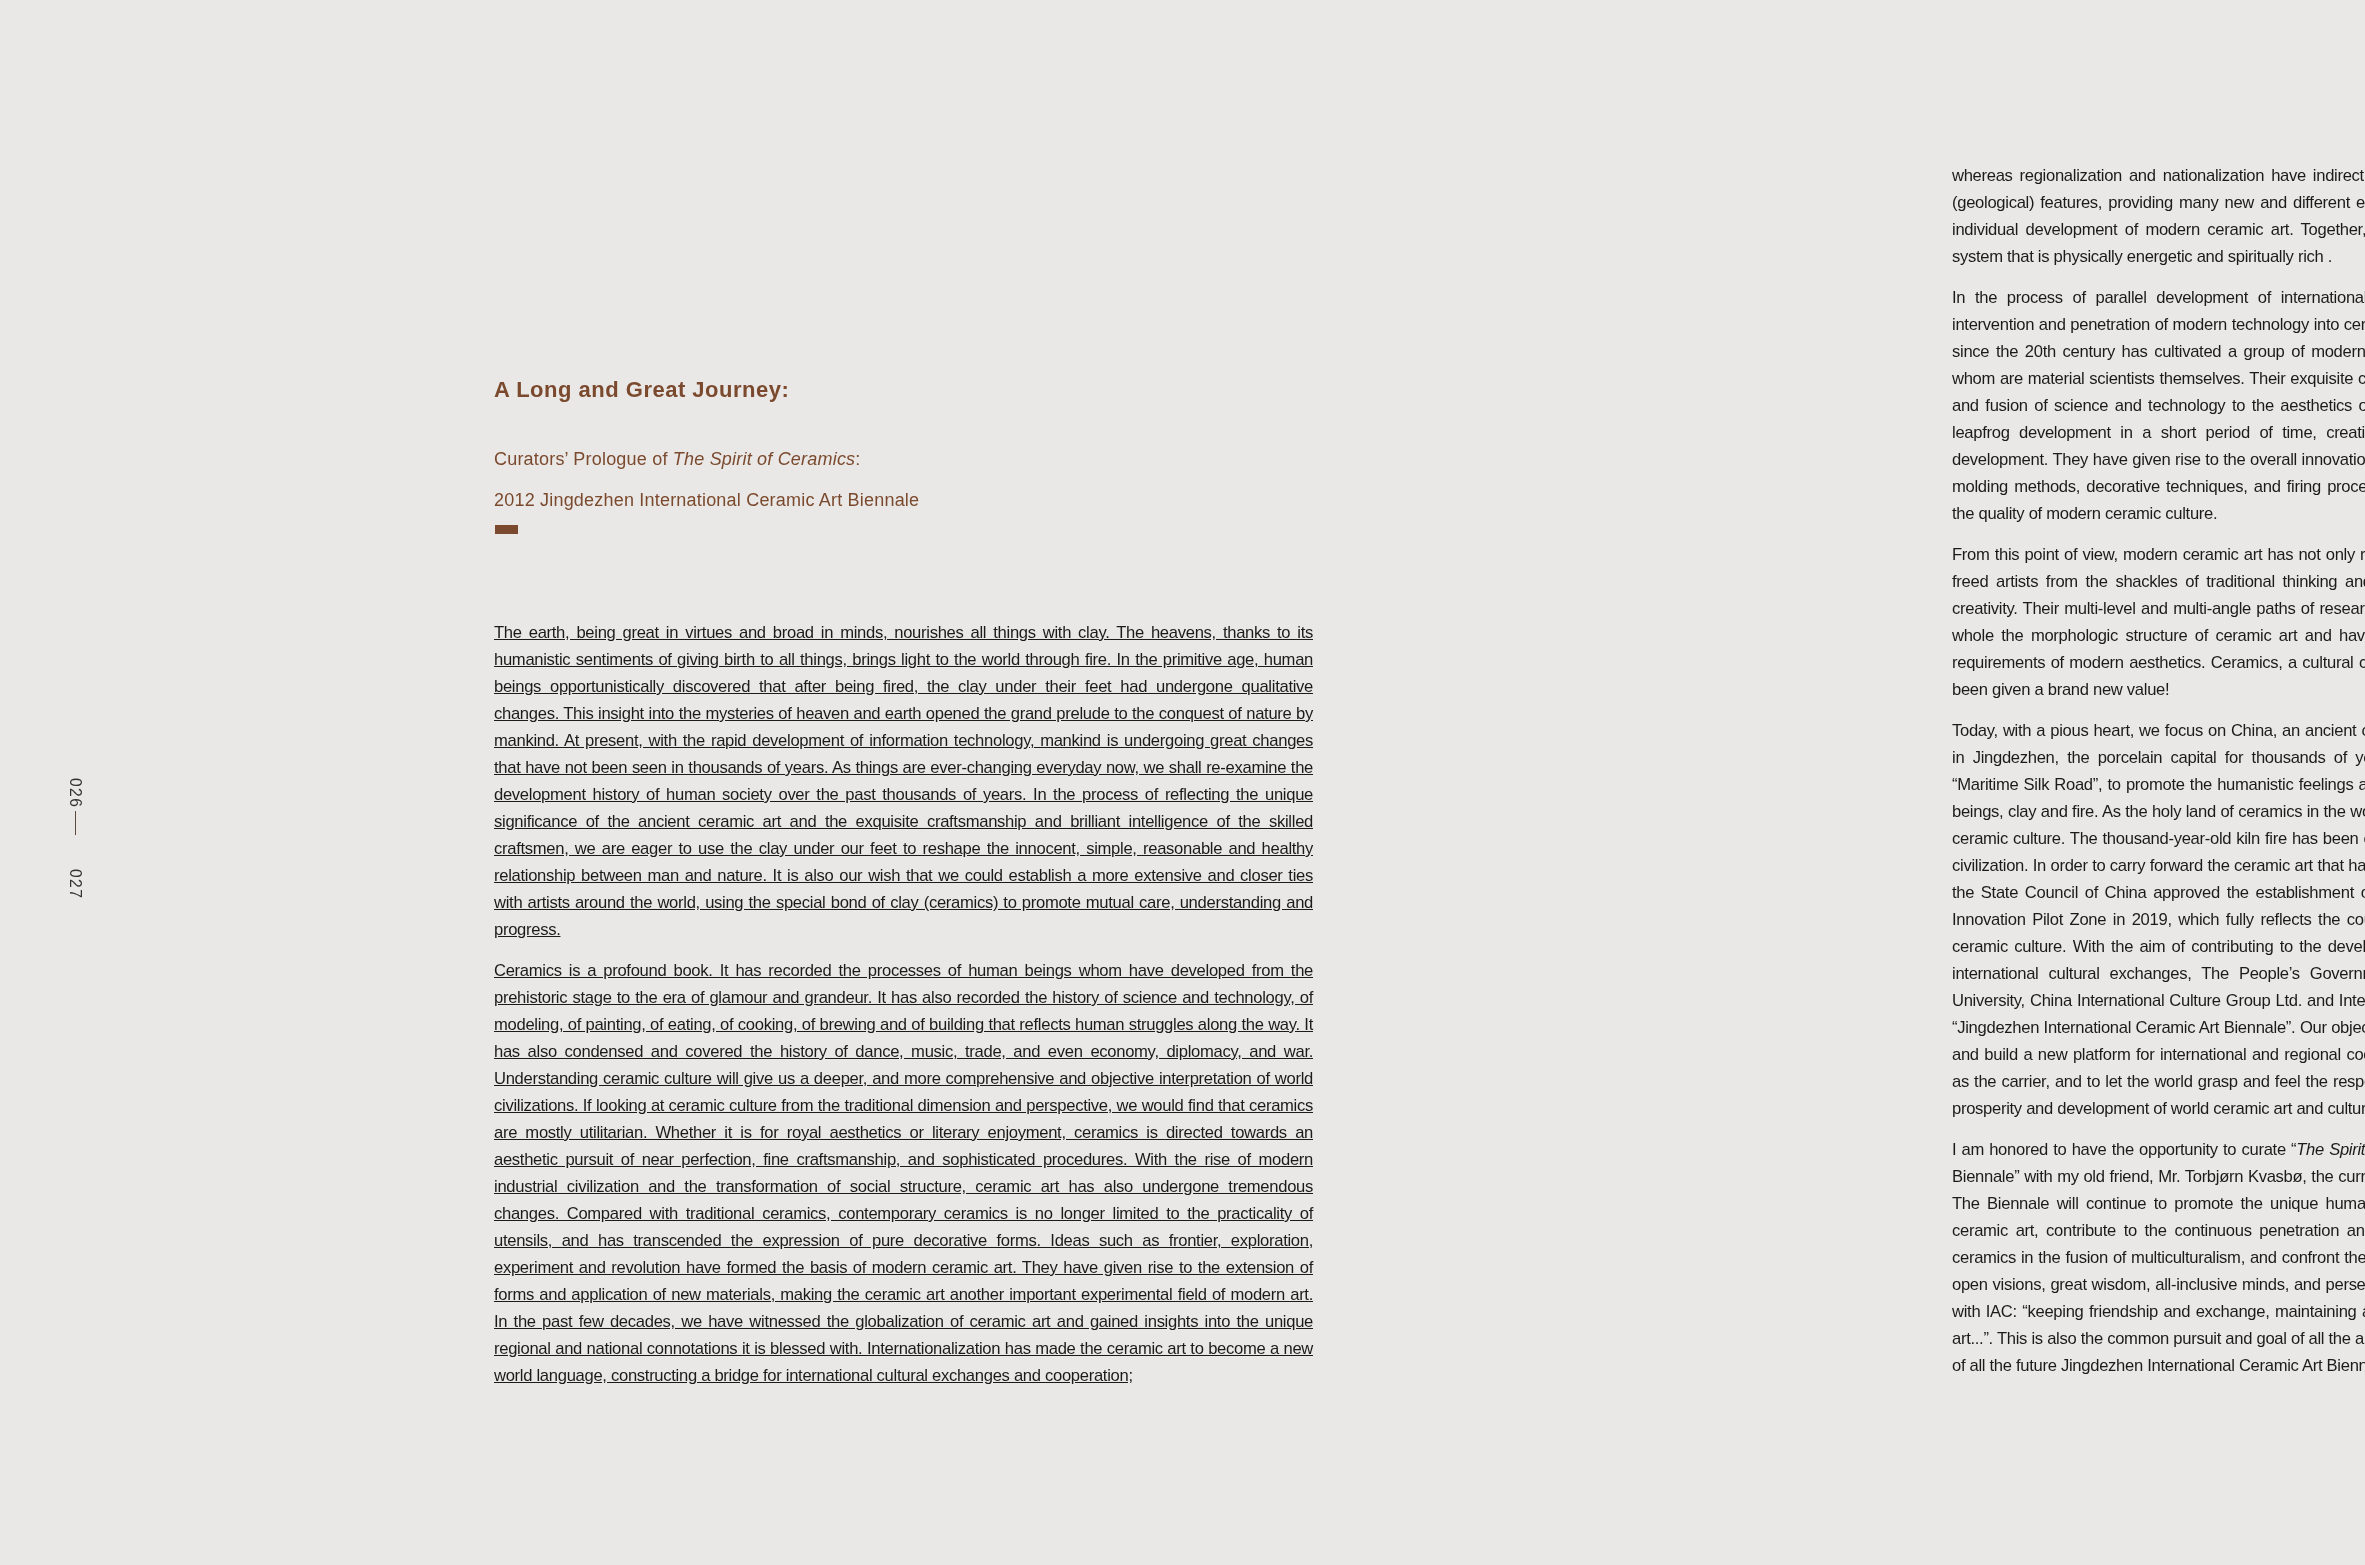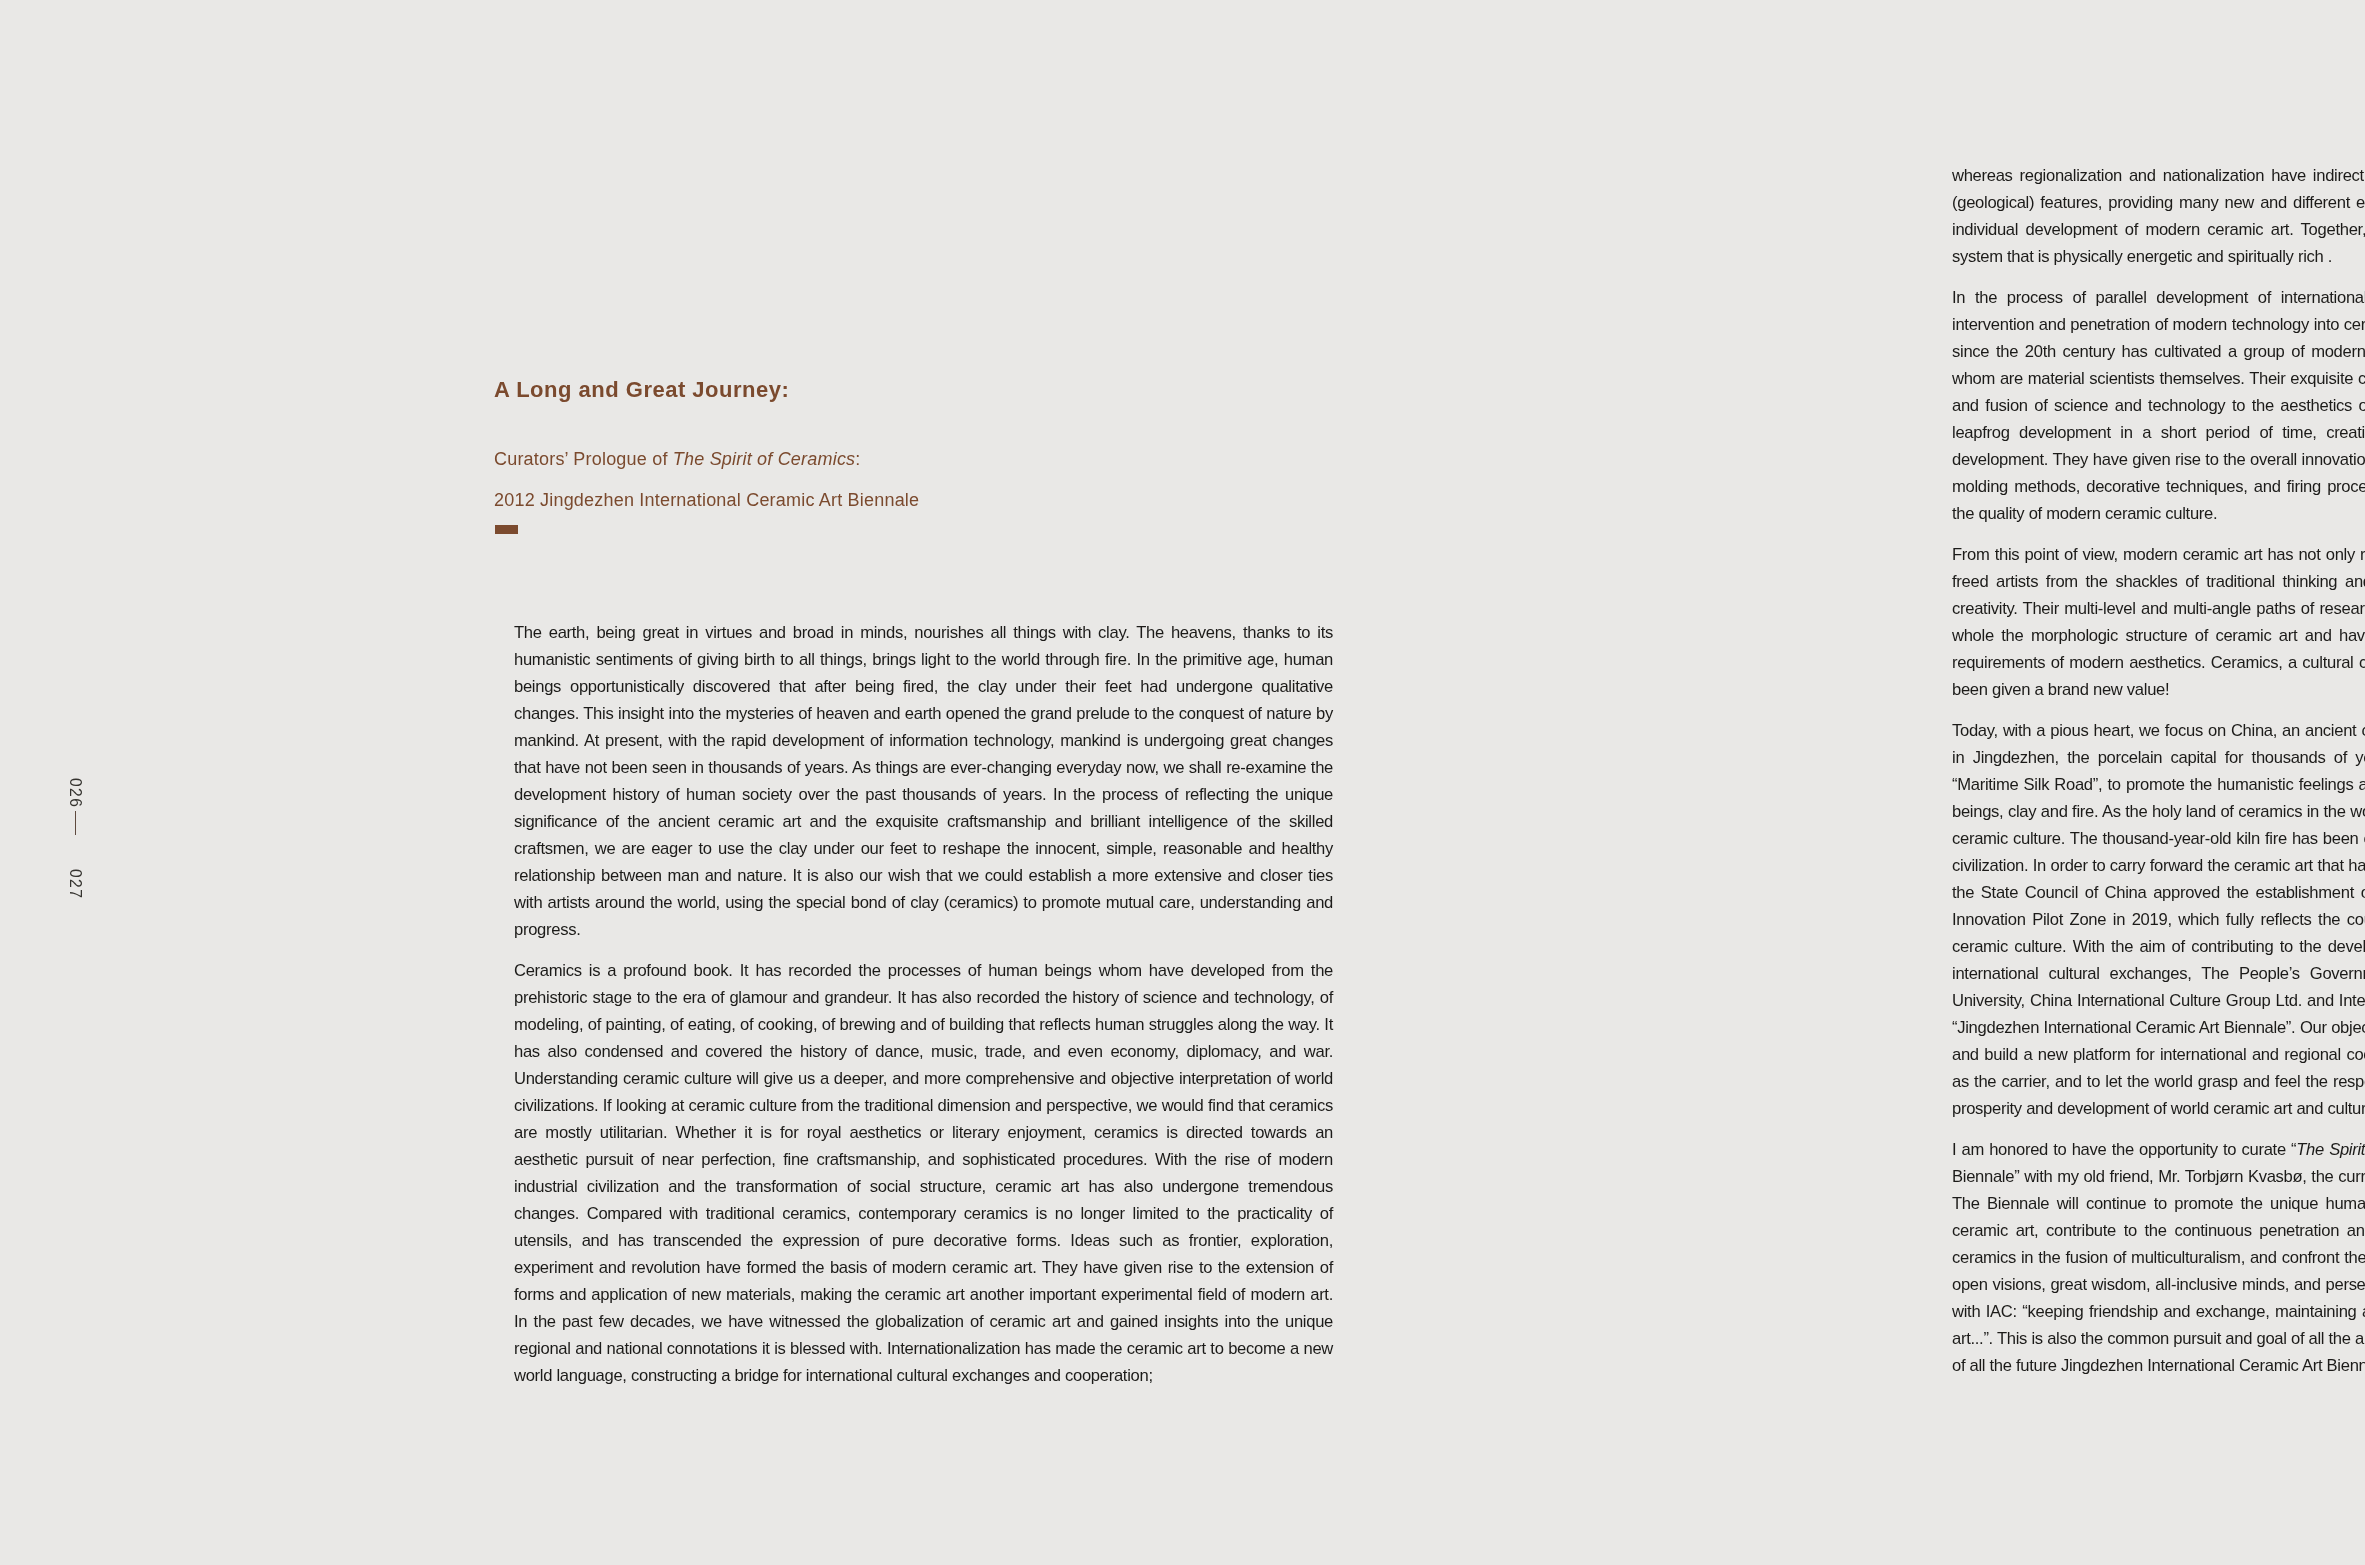--- a/index.html
+++ b/index.html
@@ -87,21 +87,21 @@
     width:819px;
     font-size:16.6px;
     line-height:27px;
     letter-spacing:-0.3px;
     color:var(--ink);
     text-align:justify;
   }
   .body-col p{
     margin:0 0 14px 0;
   }
-  .col-left{ left:514px; top:619px; }
+  .col-left{ left:494px; top:619px;text-decoration:underline; }
   .col-right{ left:1952px; top:162px; }
 </style>
 </head>
 <body>
 
 <div class="spread">
 
   <div class="folio">
     <span class="num">026</span>
     <span class="rule"></span>

